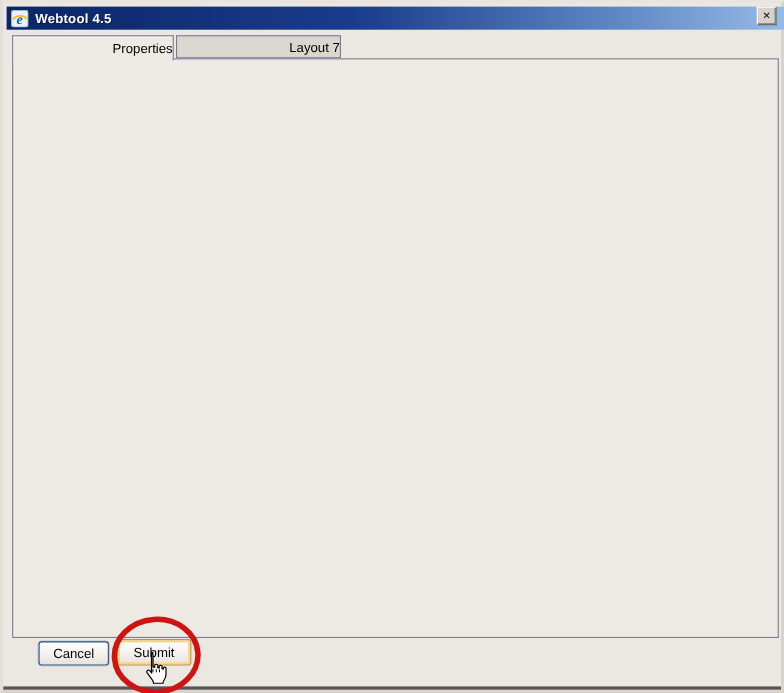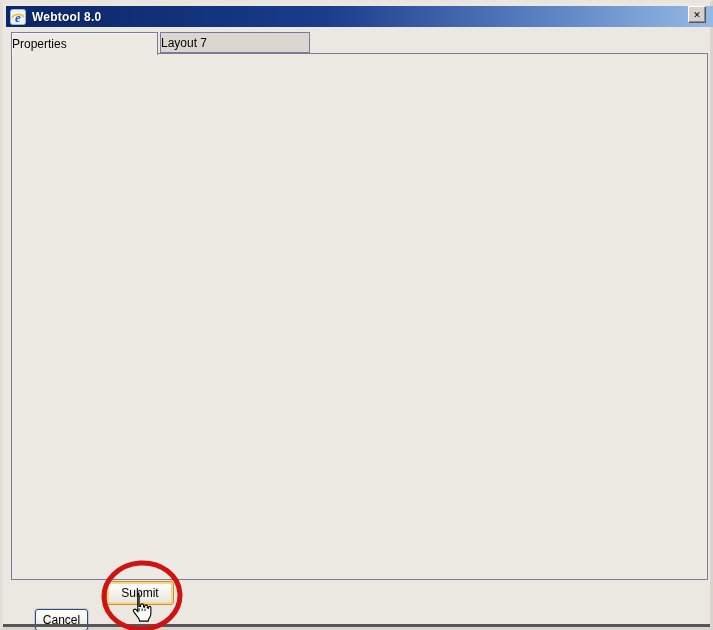--- a/index.html
+++ b/index.html
@@ -13,21 +13,21 @@
             display:flex;align-items:center;z-index:4;}
   .titlebar .app-icon{width:16px;height:16px;margin-left:4px;flex:0 0 auto;}
   .titlebar .title{color:#fff;font-weight:bold;font-size:12px;margin-left:6px;letter-spacing:.2px;
                    text-shadow:1px 1px 0 rgba(0,0,0,.4);}
   .close-btn{position:absolute;right:4px;top:3px;width:16px;height:15px;background:#D6D2CA;
              border:1px solid;border-color:#FFFFFF #58585A #58585A #FFFFFF;
              box-shadow:inset -1px -1px 0 #8E8E8E;display:flex;align-items:center;justify-content:center;
              font-size:9px;font-weight:bold;color:#000;cursor:default;z-index:6;}
   
   .tab{position:absolute;top:29px;height:21px;box-sizing:border-box;background:#DBD7D0;
-       border:1px solid #7B7B99;display:flex;align-items:center;justify-content:flex-start;
+       border:1px solid #7B7B99;display:flex;align-items:center;justify-content:flex-end;
        font-size:12px;color:#000;z-index:1;}
   .tab.active{background:#EDEAE4;height:23px;border-bottom:none;z-index:3;
               box-shadow:inset 1px 1px 0 #F7F5F1;}
   .tab-properties{left:8px;width:147px;}
   .tab-layout1{left:157px;width:150px;}
   .tab-layout2{left:308px;width:149px;}
   
   .panel{position:absolute;left:8px;top:50px;width:697px;height:527px;box-sizing:border-box;
          border:1px solid #7B7B99;background:#EDEAE4;z-index:2;}
   
@@ -38,39 +38,39 @@
   .combo{position:absolute;box-sizing:border-box;height:21px;background:#fff;
          border:1px solid #52565E;display:flex;align-items:stretch;}
   .combo .combo-value{flex:1;font-size:12px;padding:2px 0 0 4px;color:#000;}
   .combo .combo-arrow{width:17px;background:#D8D4CC;border-left:1px solid #9A968E;
          box-shadow:inset 1px 1px 0 #FFFFFF, inset -1px -1px 0 #7E7A74;
          display:flex;align-items:center;justify-content:center;font-size:7px;color:#000;cursor:default;}
   
   .btn{position:absolute;box-sizing:border-box;border-radius:3px;font-size:12px;color:#000;
        display:flex;align-items:center;justify-content:center;cursor:default;
        background:linear-gradient(#FFFFFF,#F2F0EA 60%,#E6E3DC);}
-  .btn-cancel{left:32px;top:580px;width:53px;height:22px;border:1px solid #2B4E7E;
-              box-shadow:0 0 0 1px rgba(150,170,200,.45);margin-top:26px;}
+  .btn-cancel{left:32px;top:580px;width:64px;height:22px;border:1px solid #2B4E7E;
+              box-shadow:0 0 0 1px rgba(150,170,200,.45);}
   .btn-submit{left:103px;top:578px;width:68px;height:24px;border:1px solid #C89234;
               box-shadow:inset 0 0 0 2px #FBD389;}
   
   .overlay{position:absolute;left:0;top:0;z-index:10;pointer-events:none;}
 </style>
 </head>
 <body>
 
 <div class="window">
 
   <div class="titlebar">
     <svg class="app-icon" viewBox="0 0 16 16">
       <rect x="0.5" y="0.5" width="15" height="15" rx="2" fill="#EAF2FB" stroke="#9FB6D4"></rect>
       <text x="8" y="12.5" text-anchor="middle" font-size="13" font-weight="bold" fill="#1B5CC8" font-family="Liberation Serif, serif" font-style="italic">e</text>
       <path d="M2 9 C4 4.5 12 4.5 14 8" fill="none" stroke="#F4C016" stroke-width="1.6"></path>
     </svg>
-    <span class="title">Webtool 8.0</span>
+    <span class="title">Webtool 4.5</span>
   </div>
   <div class="close-btn">
     <span>✕</span>
   </div>
 
   <div class="tab tab-properties active">
     <span>Properties</span>
   </div>
   <div class="tab tab-layout1">
     <span>Layout 7</span>

